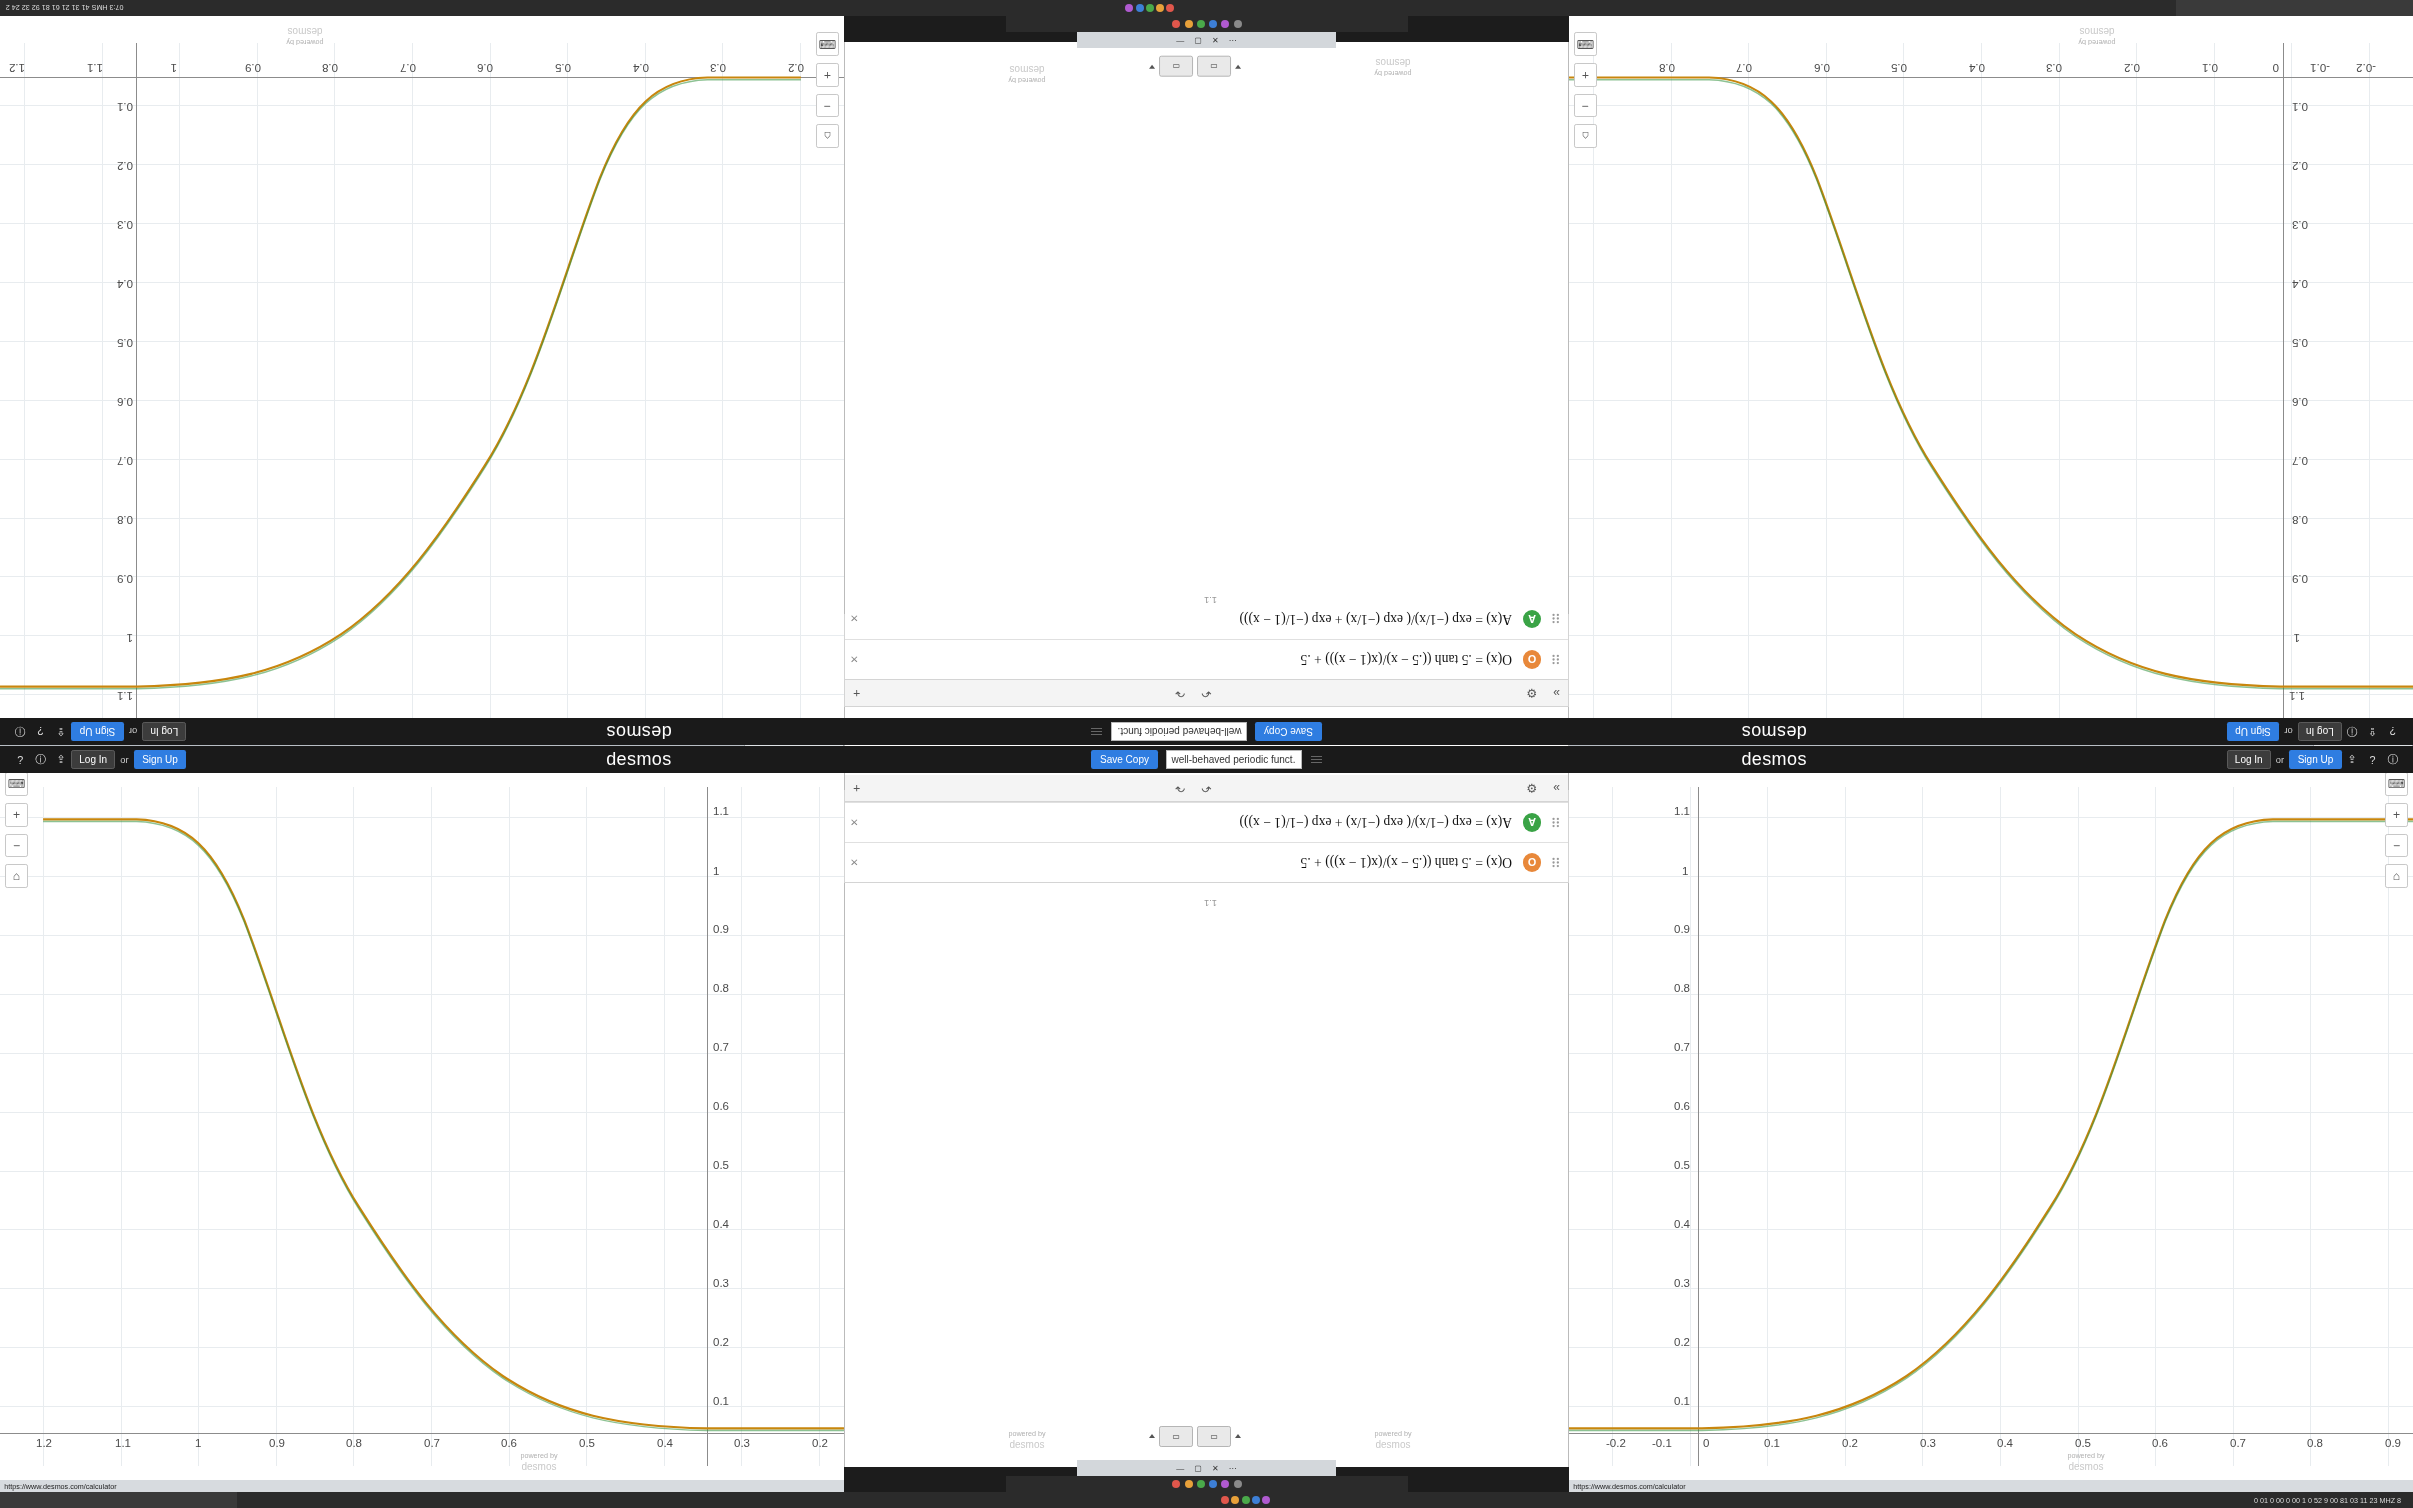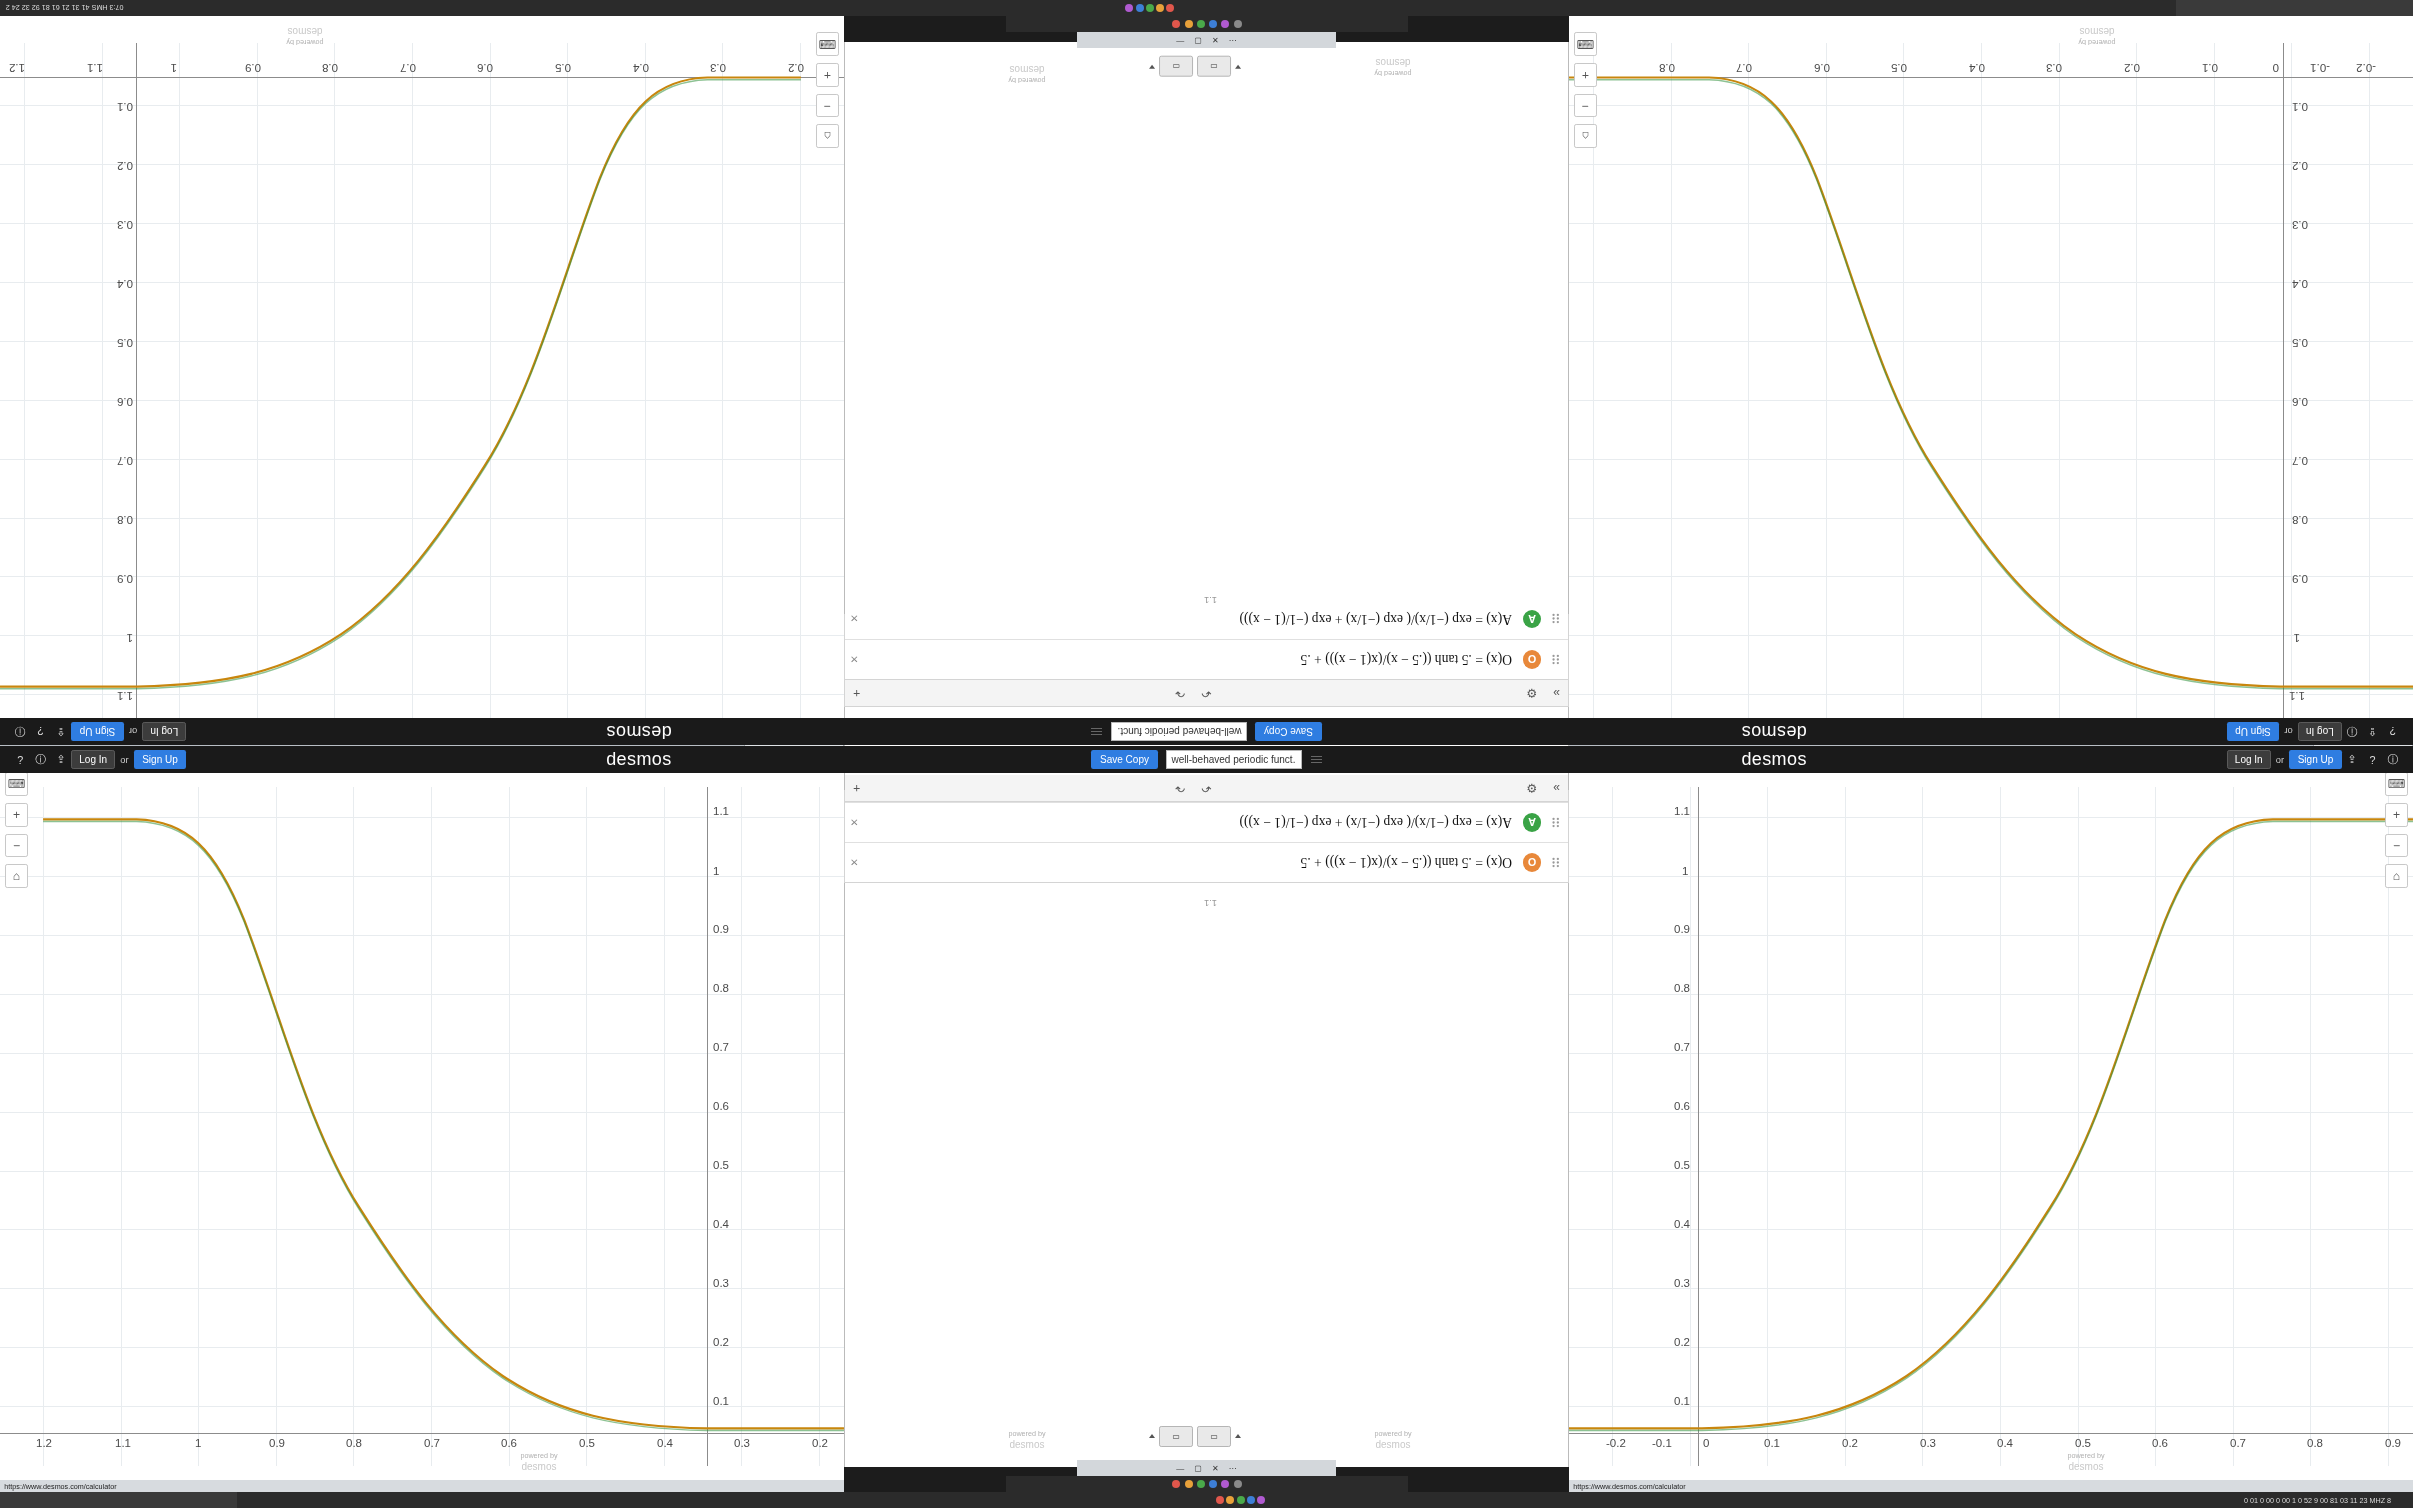--- a/index.html
+++ b/index.html
@@ -838,21 +838,21 @@
     <div style="width:237px; height:100%; background:#3a3a3a;"></div>
     <div style="flex:1"></div>
     <div class="desktop-dots">
       <span class="dot" style="background:#e0574c"></span>
       <span class="dot" style="background:#e8a13a"></span>
       <span class="dot" style="background:#4aa94a"></span>
       <span class="dot" style="background:#3d7fd6"></span>
       <span class="dot" style="background:#b05ad0"></span>
     </div>
     <div style="flex:1"></div>
-    <div style="color:#ddd; font-size:7.2px; padding-right:22px;">0 01 0 00 0 00 1 0   52    9 00   81  03  11  23  MHZ  8</div>
+    <div style="color:#ddd; font-size:7.2px; padding-right:12px;">0 01 0 00 0 00 1 0   52    9 00   81  03  11  23  MHZ  8</div>
   </div>
 
   <div style="position:absolute; left:1006px; top:16px; width:402px; height:16px; background:#2b2b2b; display:flex; align-items:center; justify-content:center; gap:4.3px;">
     <span class="dot" style="background:#e0574c"></span>
     <span class="dot" style="background:#e8a13a"></span>
     <span class="dot" style="background:#4aa94a"></span>
     <span class="dot" style="background:#3d7fd6"></span>
     <span class="dot" style="background:#b05ad0"></span>
     <span class="dot" style="background:#8a8a8a"></span>
   </div>

